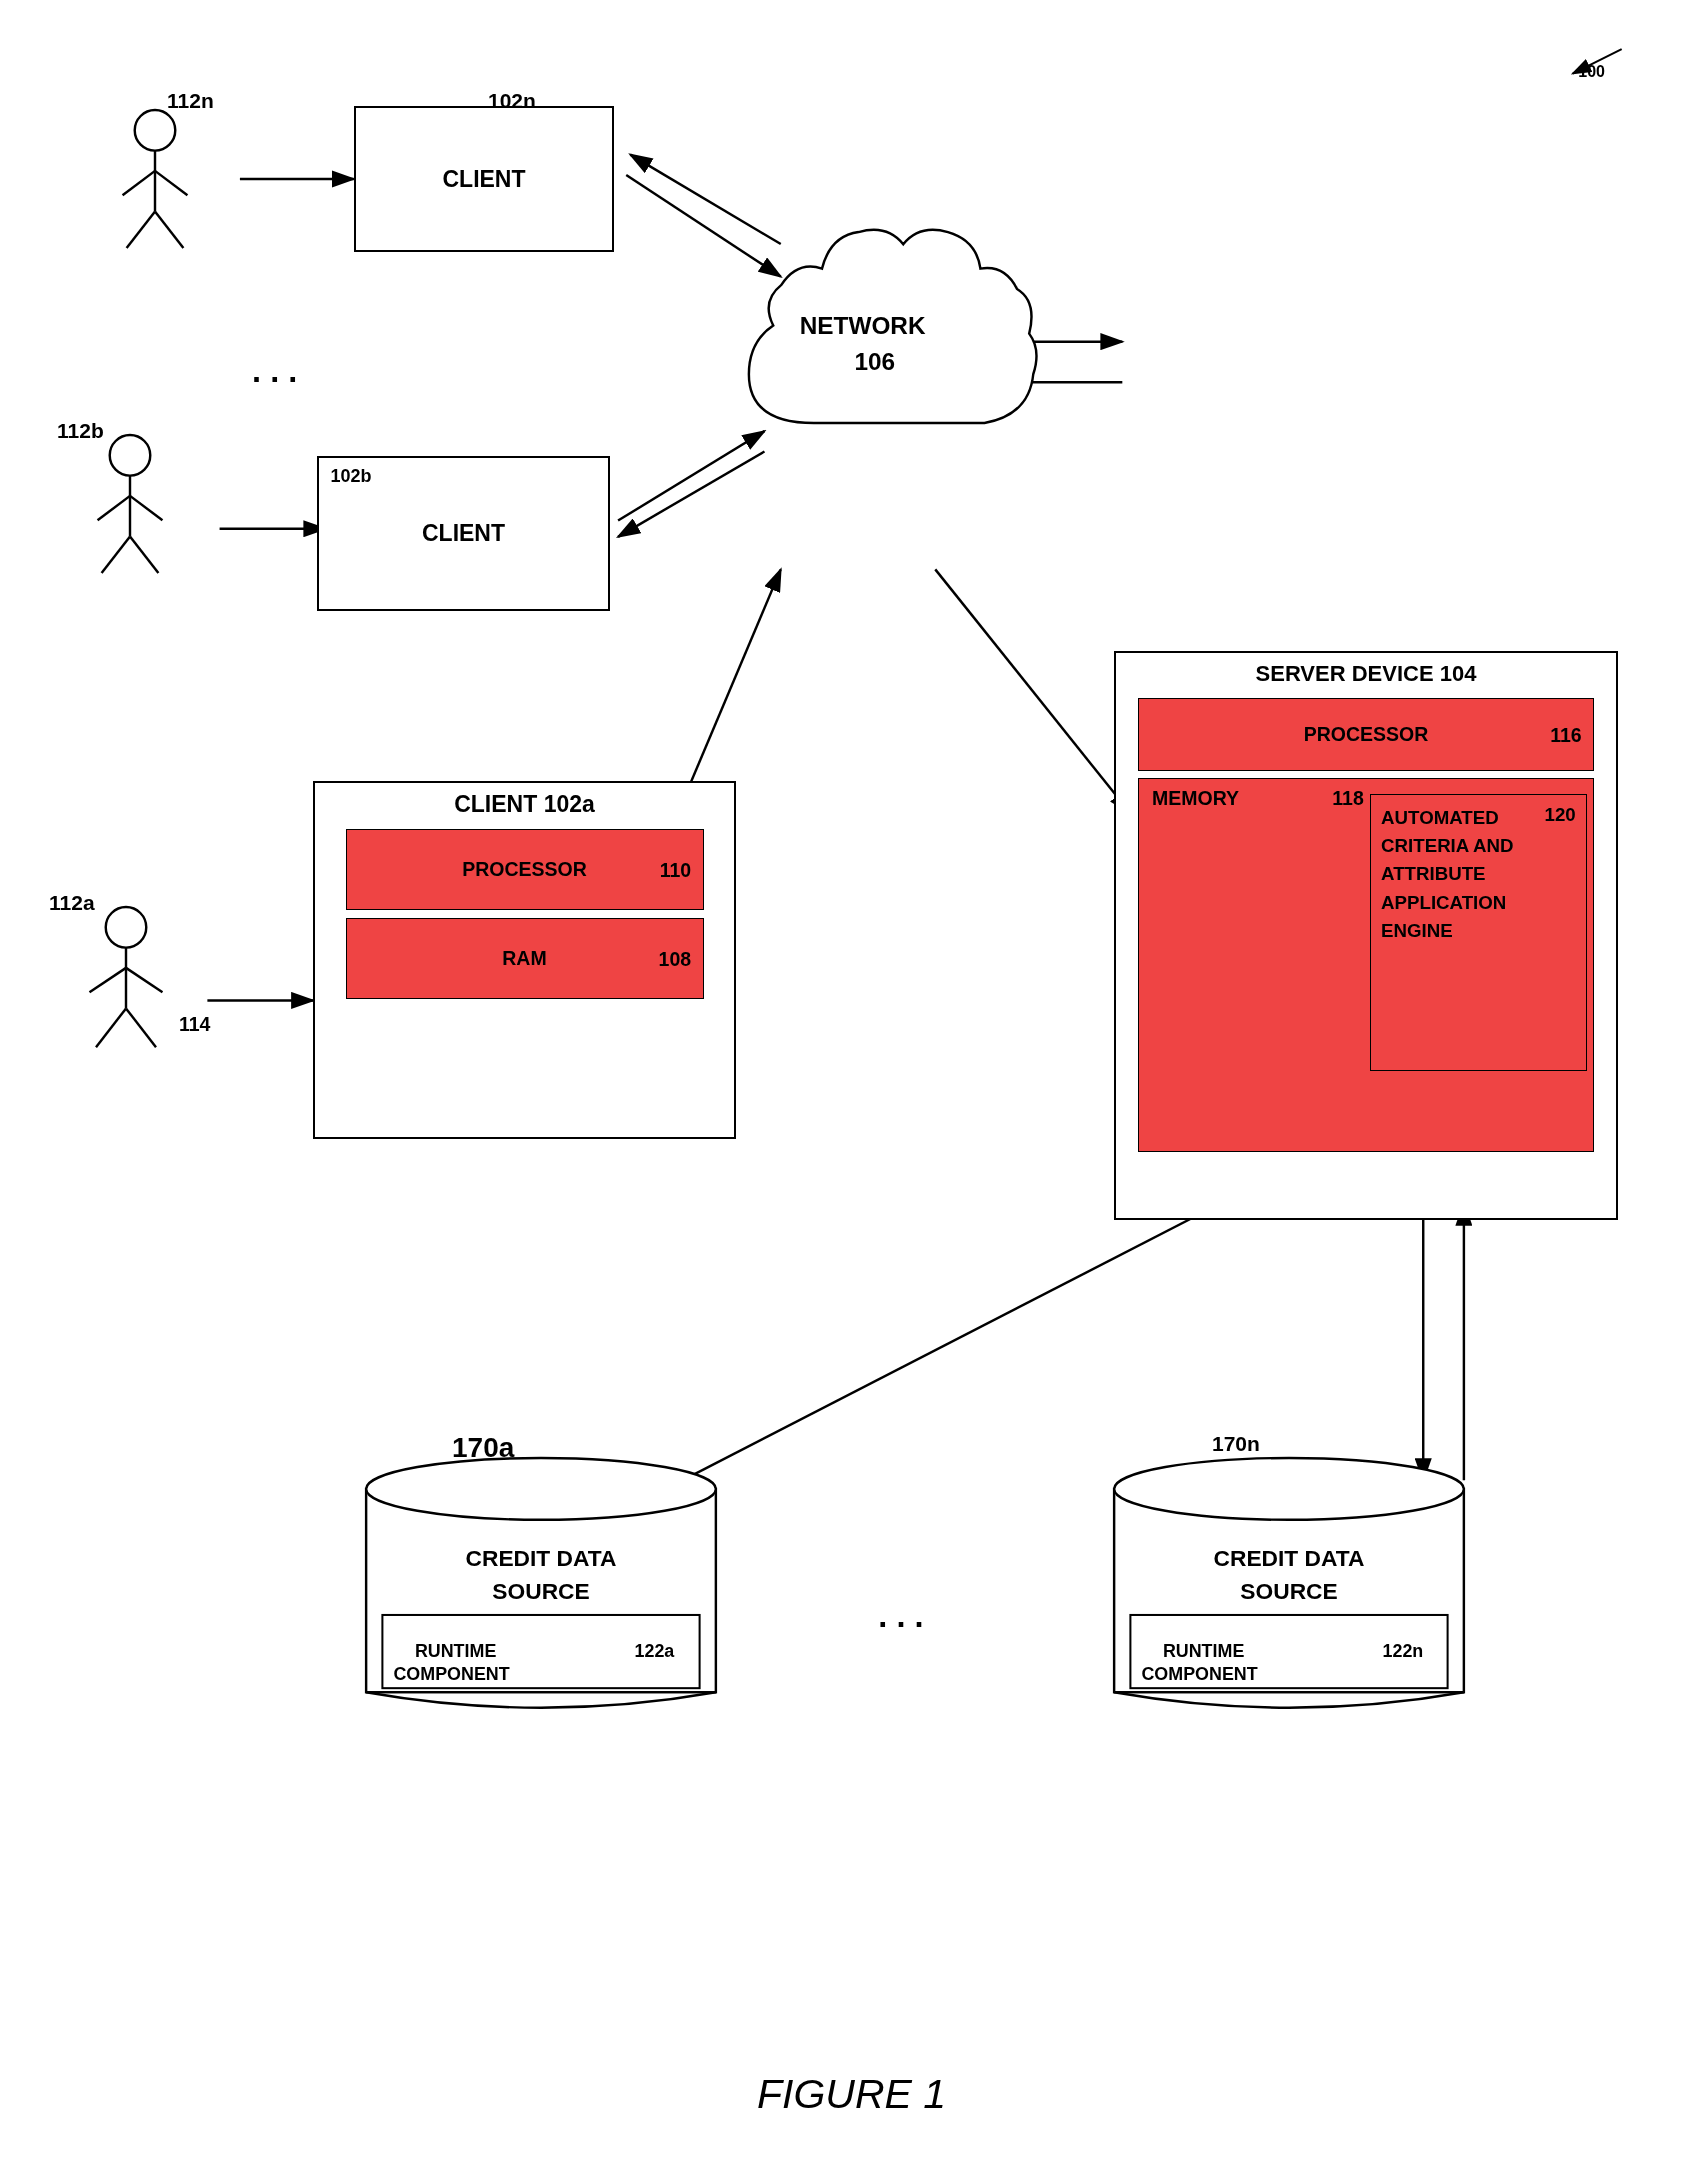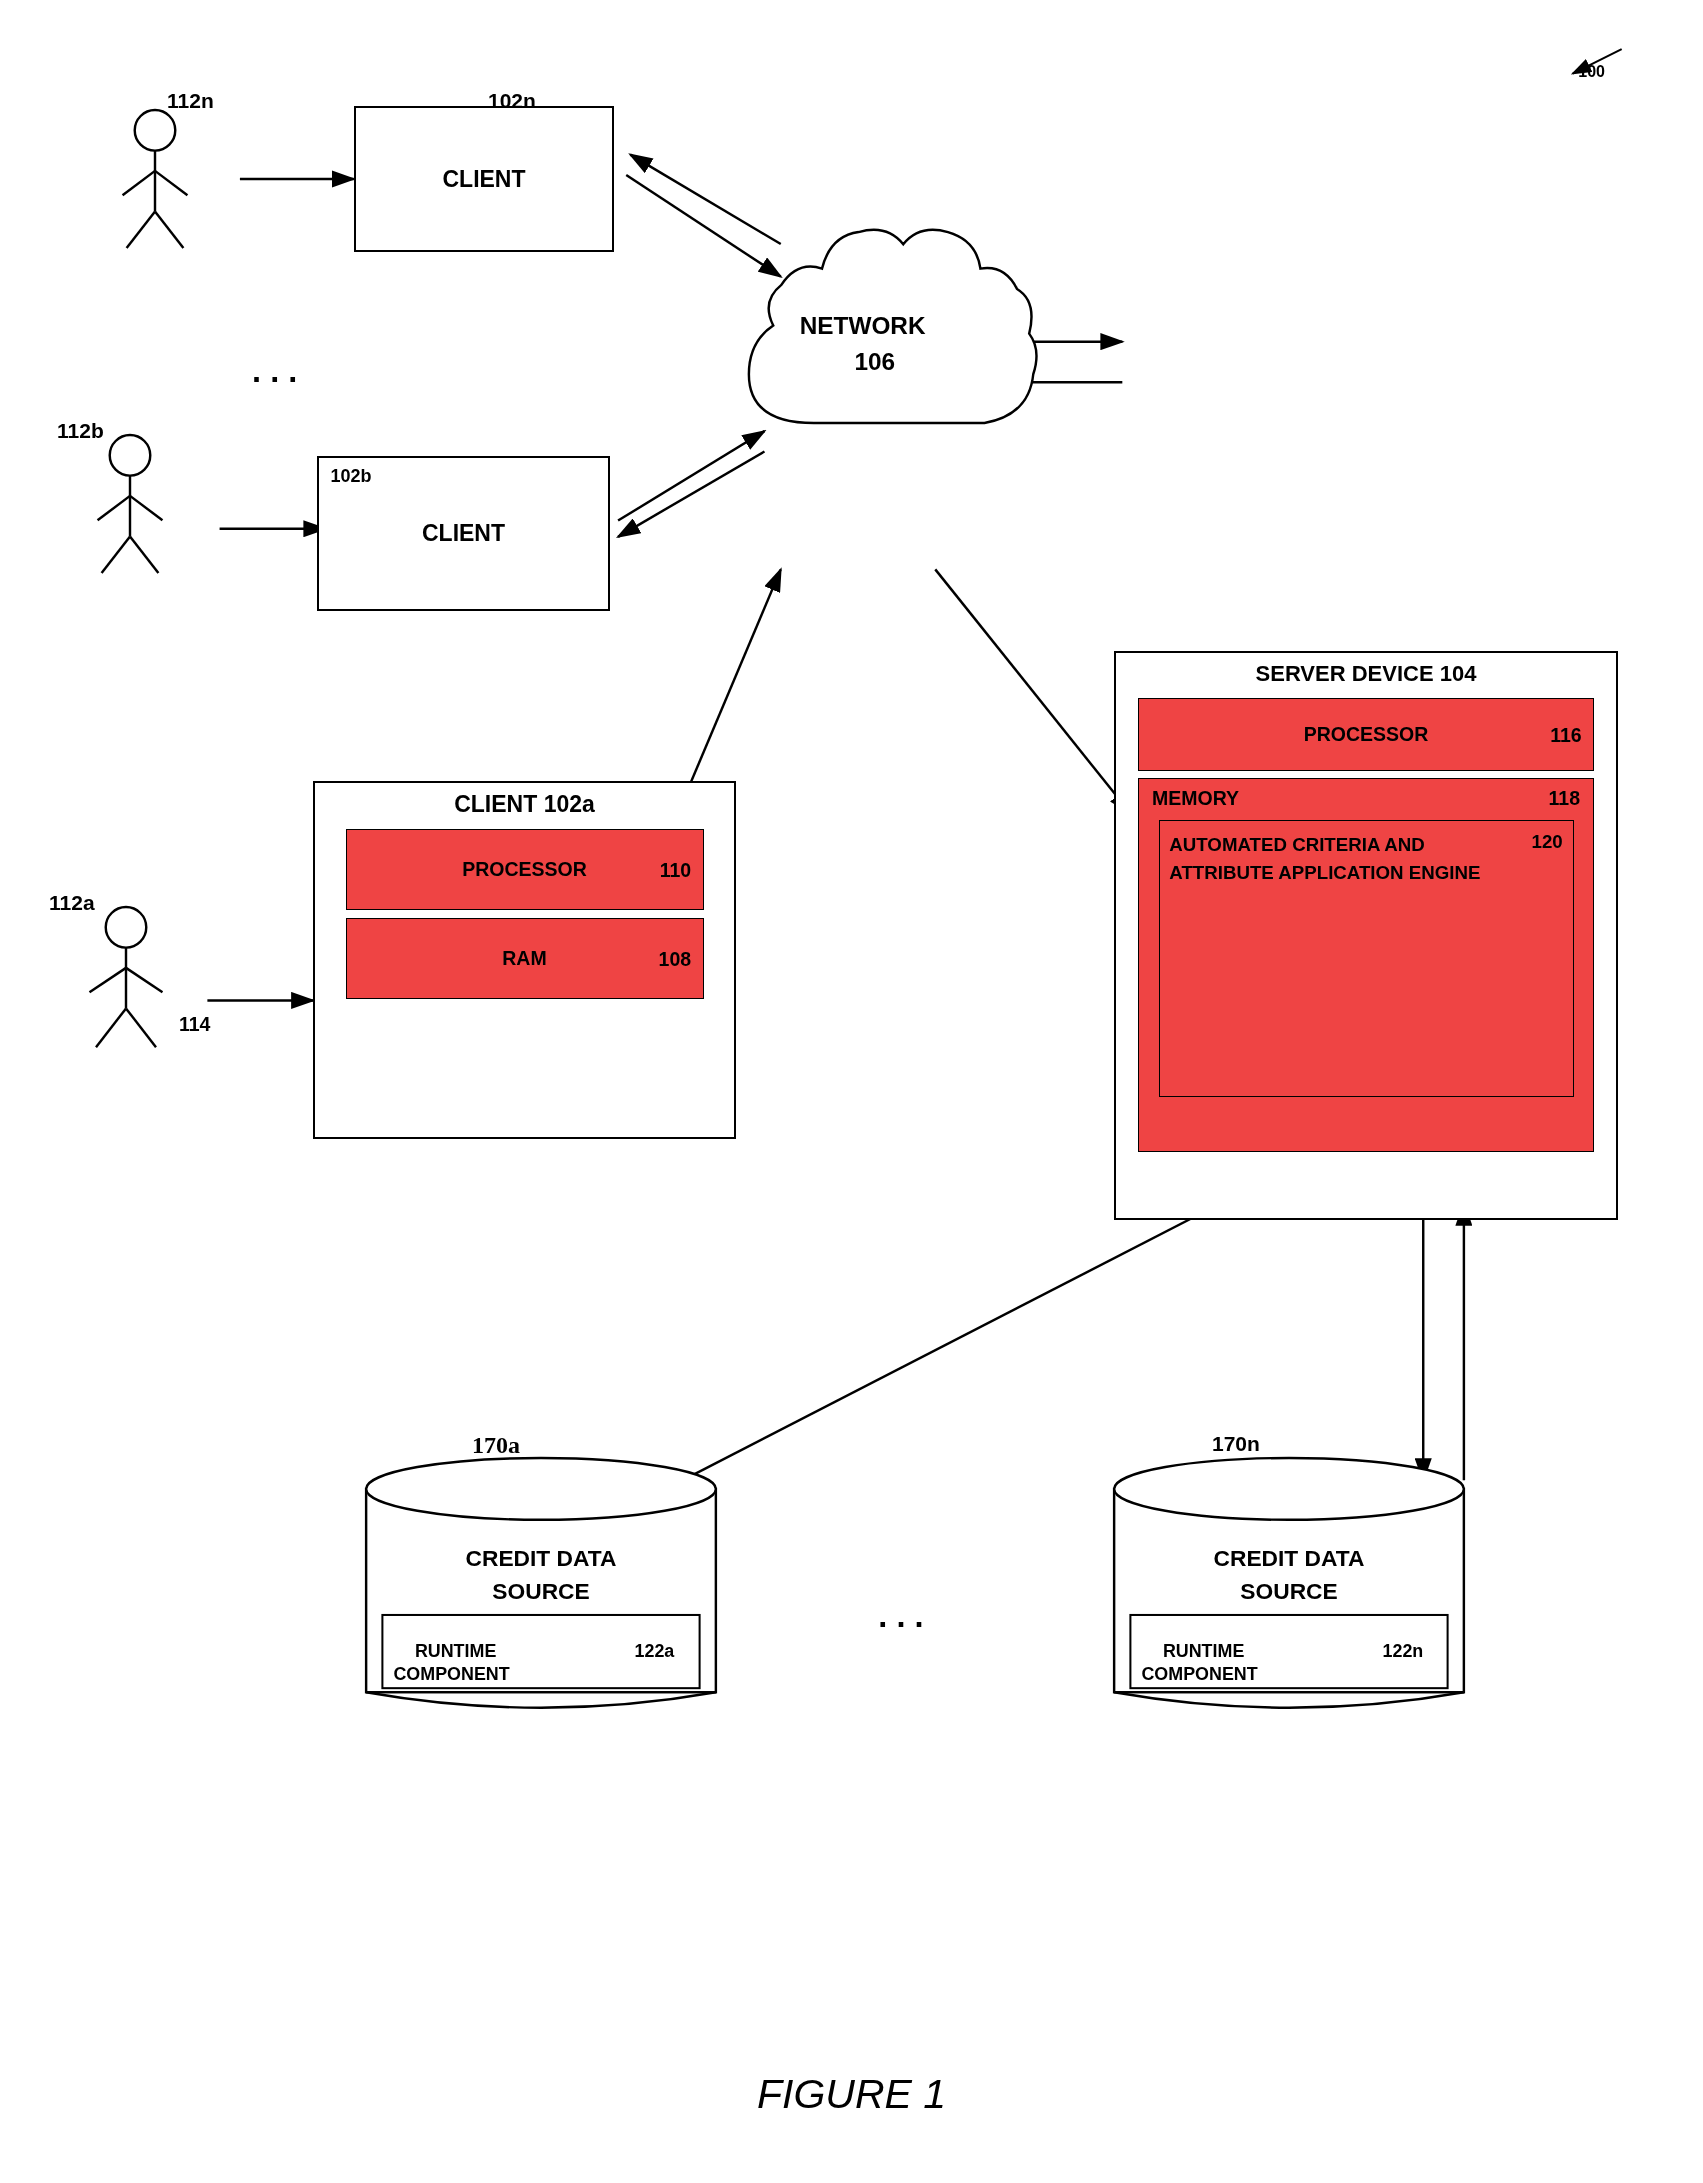--- a/index.html
+++ b/index.html
@@ -212,21 +212,21 @@
 
   <div class="box" style="top:651px; left:1114px; width:504px; height:569px; align-items:flex-start; justify-content:flex-start; padding:8.1px;">
     <div style="width:100%;">
       <div style="text-align:center; width:100%; margin-bottom:11.4px; font-size:22px;">SERVER DEVICE 104</div>
 
       <div class="box-inner" style="position:relative; width:456px; height:73px; margin:6.5px auto; font-size:19.5px;">
         <span>PROCESSOR</span>
         <span style="position:absolute; right:11.4px; top:50%; transform:translateY(-50%); font-size:19.5px;">116</span>
       </div>
 
-      <div class="box-inner" style="position:relative; width:456px; min-height:374px; margin:6.5px auto; font-size:19.5px; align-items:flex-start; justify-content:flex-start; padding:6.5px; flex-direction:column;">
+      <div class="box-inner" style="position:relative; width:456px; min-height:374px; margin:6.5px auto; font-size:19.5px; align-items:flex-start; justify-content:flex-start; padding:6.5px; flex-direction:row;">
         <div style="display:flex; justify-content:space-between; width:100%; padding:1.6px 6.5px;">
           <span>MEMORY</span>
           <span>118</span>
         </div>
 
         <div class="box-inner" style="position:relative; width:415px; min-height:277px; margin:8.1px auto; font-size:18.7px; padding:9.8px; text-align:left; align-items:flex-start; justify-content:flex-start; flex-direction:column;">
           <div style="display:flex; justify-content:center; width:100%;">
             <span style="line-height:1.5;">AUTOMATED CRITERIA AND ATTRIBUTE APPLICATION ENGINE</span>
             <span style="white-space:nowrap;">120</span>
           </div>
@@ -243,21 +243,21 @@
 
     <path d="M 10 300 Q 225 338 440 300" fill="none" stroke="#000" stroke-width="3"></path>
     <text x="225" y="145" font-size="28" font-weight="bold" text-anchor="middle">CREDIT DATA</text>
     <text x="225" y="185" font-size="28" font-weight="bold" text-anchor="middle">SOURCE</text>
 
     <rect x="30" y="205" width="390" height="90" fill="#fff" stroke="#000" stroke-width="2.5"></rect>
     <text x="120" y="257" font-size="22" font-weight="bold" text-anchor="middle">RUNTIME</text>
     <text x="115" y="285" font-size="22" font-weight="bold" text-anchor="middle">COMPONENT</text>
     <text x="340" y="257" font-size="22" font-weight="bold">122a</text>
   </svg>
-  <div class="label" style="top:1432px; left:472px; font-size:24px;font-family:Liberation Serif, serif;">170a</div>
+  <div class="label" style="top:1432px; left:452px; font-size:28px;">170a</div>
 
   <svg class="cylinder" style="top:1448px; left:1106px;" width="366" height="277" viewBox="0 0 450 340">
     <rect x="10" y="50" width="430" height="250" fill="#fff" stroke="#000" stroke-width="3"></rect>
     <ellipse cx="225" cy="50" rx="215" ry="38" fill="#fff" stroke="#000" stroke-width="3"></ellipse>
     <path d="M 10 300 Q 225 338 440 300" fill="none" stroke="#000" stroke-width="3"></path>
     <text x="225" y="145" font-size="28" font-weight="bold" text-anchor="middle">CREDIT DATA</text>
     <text x="225" y="185" font-size="28" font-weight="bold" text-anchor="middle">SOURCE</text>
 
     <rect x="30" y="205" width="390" height="90" fill="#fff" stroke="#000" stroke-width="2.5"></rect>
     <text x="120" y="257" font-size="22" font-weight="bold" text-anchor="middle">RUNTIME</text>

